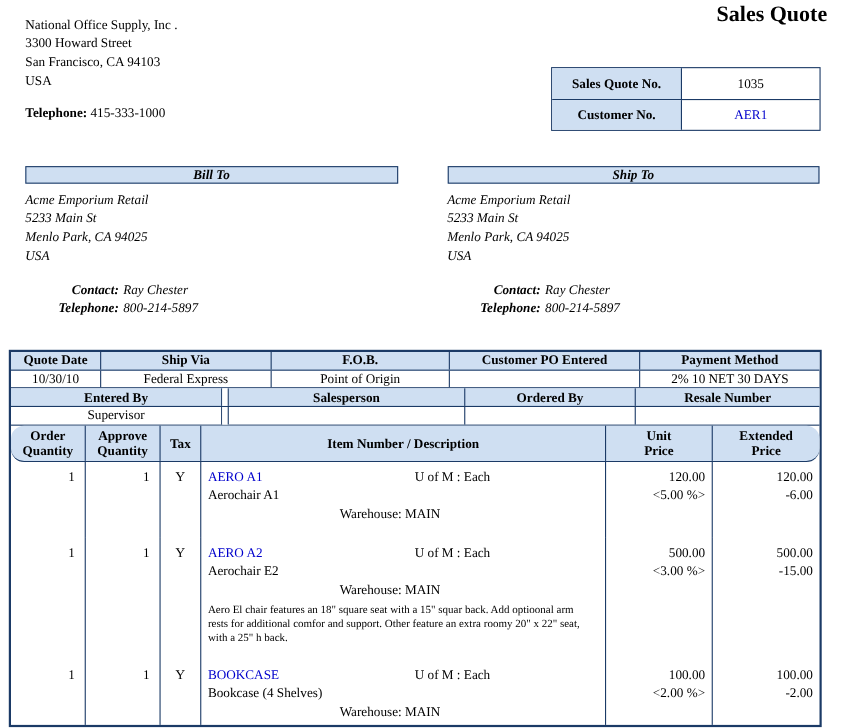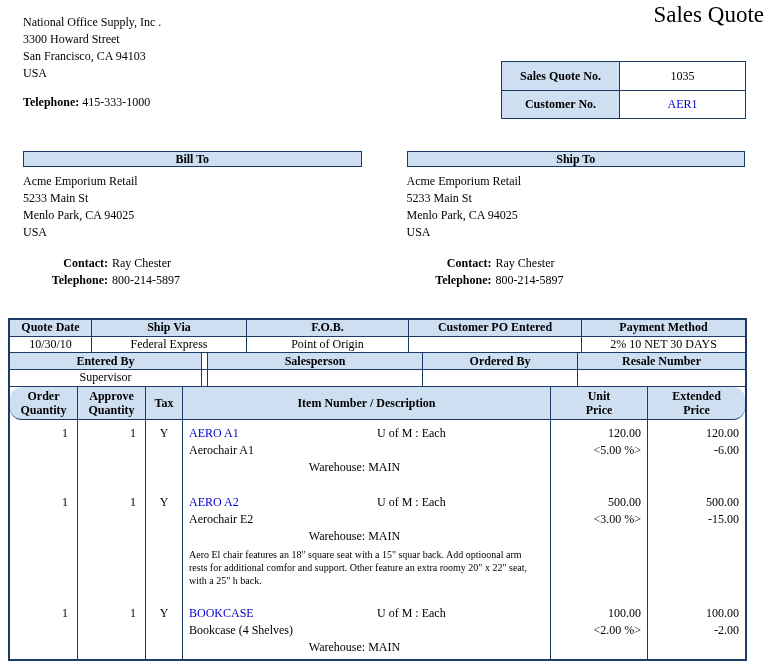--- a/index.html
+++ b/index.html
@@ -11,34 +11,34 @@
   html,body{background:#fff;}
   body{font-family:"Liberation Serif", serif;font-size:12px;color:#000;}
   .page{position:relative;width:768px;height:662px;background:#fff;overflow:hidden;}
 
   
   .company{position:absolute;top:14px;left:23px;line-height:17px;}
   .company .tel-line{margin-top:12px;}
   .b{font-weight:bold;}
 
   
-  .doc-title{position:absolute;top:2px;right:4px;font-size:23px;font-weight:normal;}
+  .doc-title{position:absolute;top:2px;right:16px;font-size:20px;font-weight:bold;}
 
   
   .quote-info{position:absolute;top:61px;right:22px;width:245px;border:1px solid var(--border);}
   .qi-row{display:grid;grid-template-columns:118px 1fr;height:28px;}
   .qi-row + .qi-row{border-top:1px solid var(--border);}
   .qi-label{background:var(--header-bg);font-weight:bold;border-right:1px solid var(--border);
             display:flex;align-items:center;justify-content:center;}
   .qi-value{display:flex;align-items:center;justify-content:center;}
   .link{color:var(--link);}
 
   
   .billship{position:absolute;top:151px;left:23px;right:23px;display:flex;gap:45px;}
-  .bs-col{flex:1;}
+  .bs-col{flex:1;font-style:italic;}
   .bs-header{height:16px;background:var(--header-bg);border:1px solid var(--border);
              font-weight:bold;text-align:center;line-height:14px;}
   .bs-address{margin-top:6px;line-height:17px;}
   .bs-contact{margin-top:14px;display:grid;grid-template-columns:85px auto;column-gap:4px;line-height:17px;}
   .bs-contact .lab{font-weight:bold;text-align:right;}
 
   
   .main-table{position:absolute;top:318px;left:8px;width:739px;height:343px;
               border:2px solid var(--border);display:flex;flex-direction:column;background:#fff;}
   .row{display:grid;align-items:center;height:17px;border-bottom:1px solid var(--border);}

